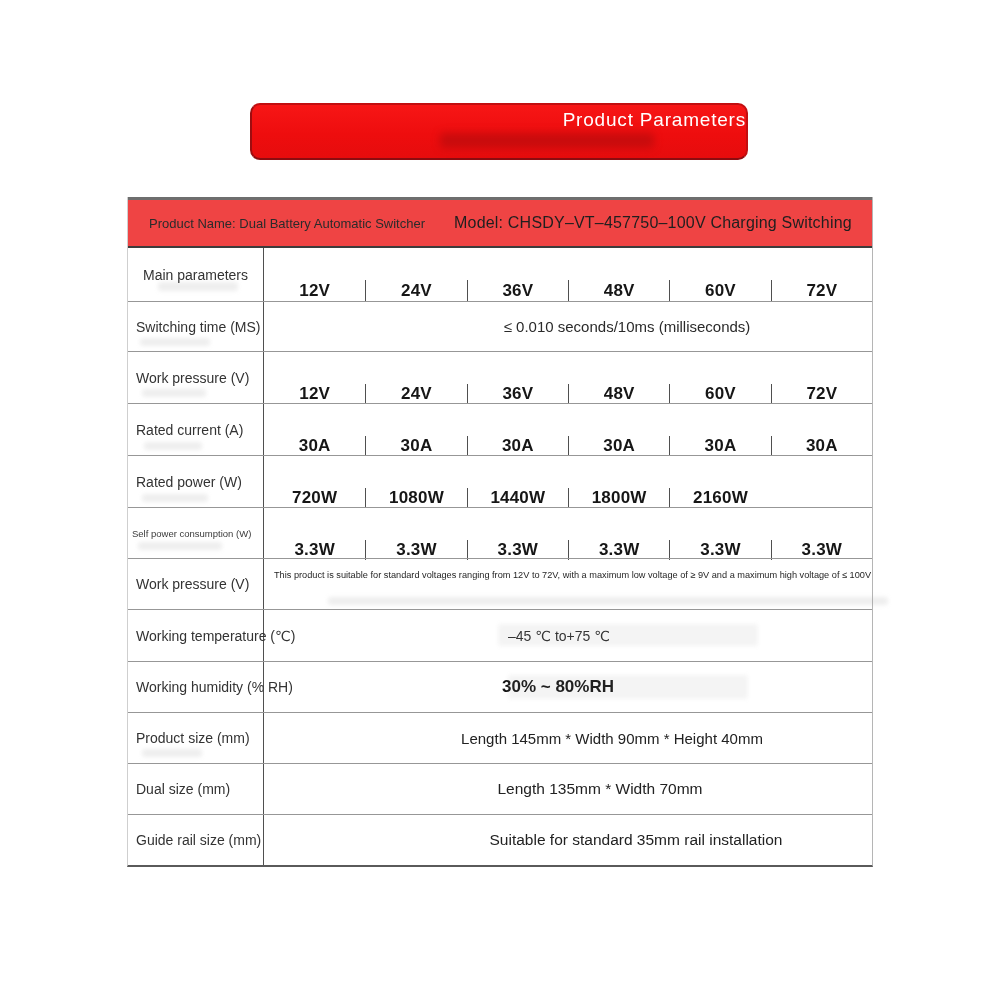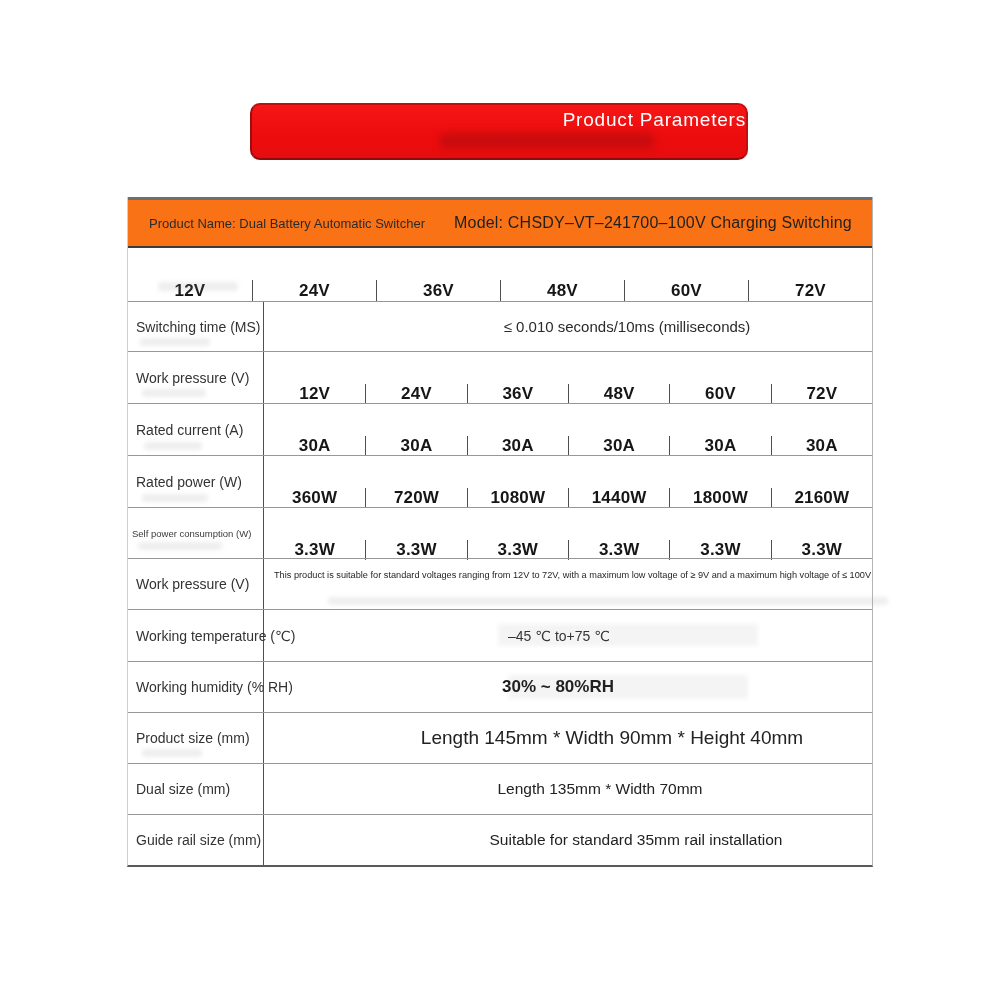--- a/index.html
+++ b/index.html
@@ -27,21 +27,21 @@
   }
 
   
   .sheet{
     position:absolute;left:127px;top:197px;width:746px;
     border-left:1.5px solid #cfcfcf;border-right:1.5px solid #b5b5b5;
     border-bottom:2px solid #5a5a5a;
     box-sizing:border-box;
   }
   .infobar{
-    position:relative;height:46px;background:#f97316;
+    position:relative;height:46px;background:#ef4444;
     border-top:3px solid #6e6e6e;border-bottom:2px solid #3c3c3c;
   }
   .pname{
     position:absolute;left:21px;top:50%;transform:translateY(-50%);
     font-size:13px;color:#2b2b2b;white-space:nowrap;
   }
   .model{
     position:absolute;left:326px;top:50%;transform:translateY(-50%);
     font-size:16px;color:#1f1f1f;white-space:nowrap;letter-spacing:.2px;
   }
@@ -78,21 +78,21 @@
     font-size:15px;color:#262626;box-sizing:border-box;position:relative;
   }
   .v-switch{padding-left:118px;font-size:15px;color:#2a2a2a;text-align:center;}
   .v-note{
     display:block;padding:7px 0 0 6px;font-size:9.2px;line-height:1.3;
     color:#1f1f1f;justify-content:flex-start;align-items:flex-start;
   }
   .v-note p{margin:4px;width:622px;}
   .v-temp{font-size:14px;padding-right:18px;color:#2b2b2b;}
   .v-hum{font-size:17px;font-weight:bold;padding-right:20px;color:#141414;}
-  .v-size{font-size:19px;padding-left:88px;font-weight:500;color:#222;}
+  .v-size{font-size:15px;padding-left:88px;font-weight:500;color:#222;}
   .v-hole{font-size:15.5px;padding-left:64px;font-weight:500;color:#222;}
   .v-rail{font-size:15.5px;padding-left:136px;font-weight:500;color:#222;}
 
   
   .smudge{
     position:absolute;background:rgba(150,150,150,.16);
     filter:blur(2px);border-radius:3px;pointer-events:none;z-index:1;
   }
 </style>
 </head>
@@ -102,24 +102,25 @@
 
   <div class="banner">
     <div class="banner-title">Product Parameters</div>
     <div class="banner-smudge"></div>
   </div>
 
   <div class="sheet">
 
     <div class="infobar">
       <span class="pname">Product Name: Dual Battery Automatic Switcher</span>
-      <span class="model">Model: CHSDY–VT–241700–100V Charging Switching</span>
+      <span class="model">Model: CHSDY–VT–457750–100V Charging Switching</span>
     </div>
 
     <div class="trow r0 first">
+      <div class="lbl lbl-center">Main parameters</div>
       <div class="cells">
         <div class="cell">12V</div>
         <div class="cell">24V</div>
         <div class="cell">36V</div>
         <div class="cell">48V</div>
         <div class="cell">60V</div>
         <div class="cell">72V</div>
       </div>
       <div class="smudge" style="left:30px;top:34px;width:80px;height:9px;"></div>
     </div>
@@ -152,21 +153,20 @@
         <div class="cell">30A</div>
         <div class="cell">30A</div>
         <div class="cell">30A</div>
       </div>
       <div class="smudge" style="left:16px;top:38px;width:58px;height:8px;"></div>
     </div>
 
     <div class="trow r4">
       <div class="lbl">Rated power (W)</div>
       <div class="cells">
-        <div class="cell">360W</div>
         <div class="cell">720W</div>
         <div class="cell">1080W</div>
         <div class="cell">1440W</div>
         <div class="cell">1800W</div>
         <div class="cell">2160W</div>
       </div>
       <div class="smudge" style="left:14px;top:38px;width:66px;height:8px;"></div>
     </div>
 
     <div class="trow r5">

